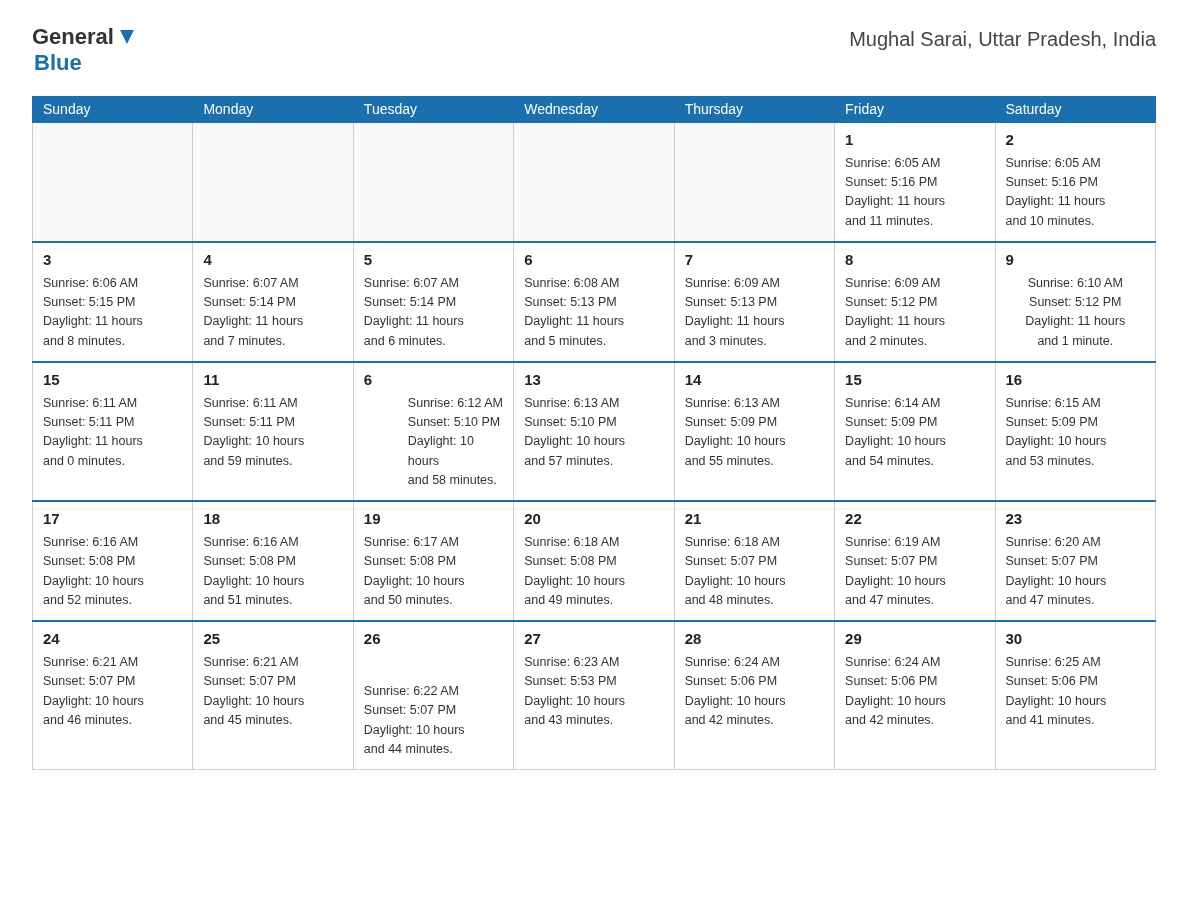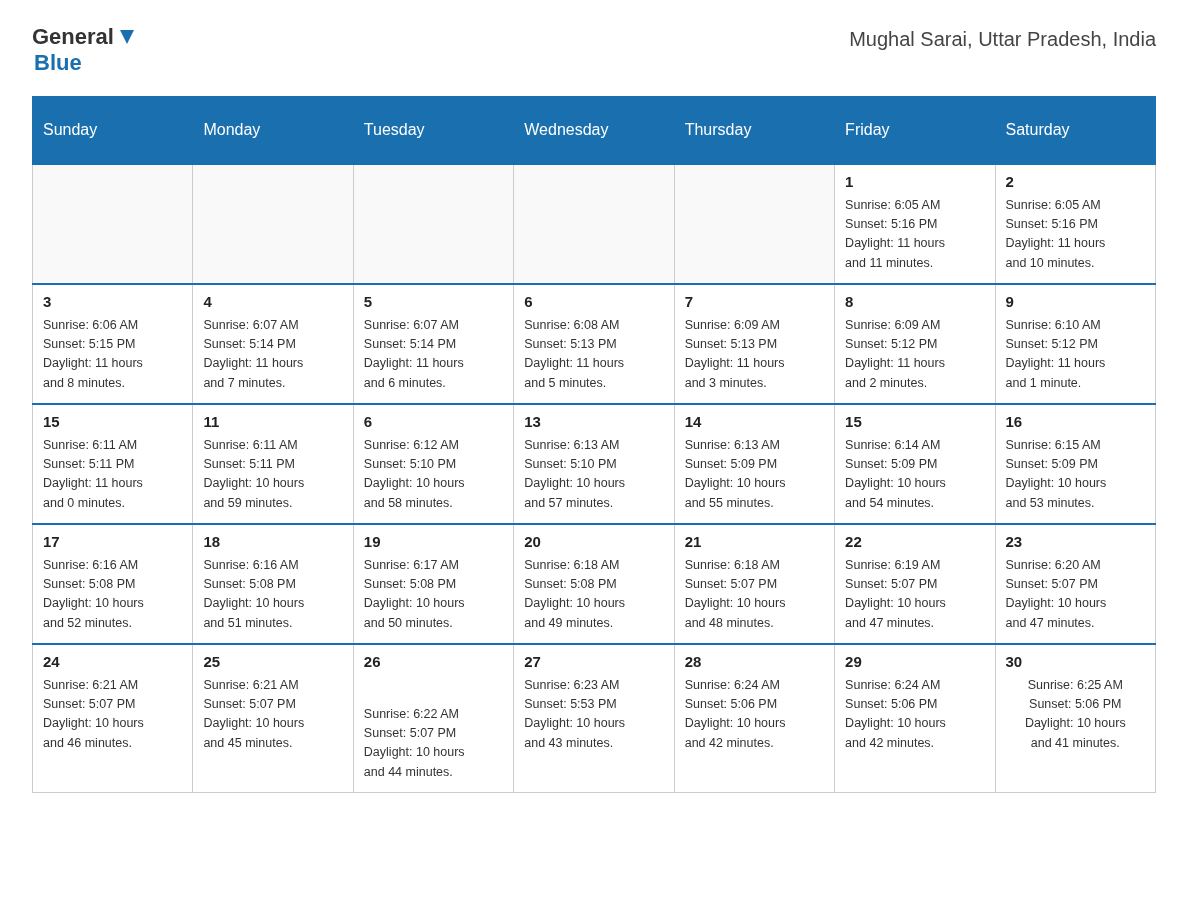--- a/index.html
+++ b/index.html
@@ -47,23 +47,23 @@
       margin-top: 4px;
     }
     .calendar {
       width: 100%;
       border-collapse: collapse;
       border: 1px solid #aaa;
     }
     .calendar th {
       background-color: #1a6faf;
       color: #fff;
-      padding: 24px 10px;
+      padding: 4px 10px;
       text-align: left;
-      font-size: 16px;
+      font-size: 14px;
       font-weight: normal;
       border: 1px solid #1a6faf;
     }
     .calendar td {
       vertical-align: top;
       padding: 6px 10px 10px 10px;
       border: 1px solid #ccc;
       width: 14.28%;
       min-height: 100px;
       font-size: 13px;
@@ -181,21 +181,21 @@
         </td>
         <td>
           <span class="day-number">8</span>
           <div class="day-info" style="white-space: pre-line;">Sunrise: 6:09 AM
 Sunset: 5:12 PM
 Daylight: 11 hours
 and 2 minutes.</div>
         </td>
         <td>
           <span class="day-number">9</span>
-          <div class="day-info" style="white-space: pre-line;">Sunrise: 6:10 AM
+          <div class="day-info" style="white-space: pre-line; text-align: center;">Sunrise: 6:10 AM
 Sunset: 5:12 PM
 Daylight: 11 hours
 and 1 minute.</div>
         </td>
       </tr>
       <tr class="week-row">
         <td>
           <span class="day-number">15</span>
           <div class="day-info" style="white-space: pre-line;">Sunrise: 6:11 AM
 Sunset: 5:11 PM
@@ -204,21 +204,21 @@
         </td>
         <td>
           <span class="day-number">11</span>
           <div class="day-info" style="white-space: pre-line;">Sunrise: 6:11 AM
 Sunset: 5:11 PM
 Daylight: 10 hours
 and 59 minutes.</div>
         </td>
         <td>
           <span class="day-number">6</span>
-          <div class="day-info" style="white-space: pre-line;">Sunrise: 6:12 AM
+          <div class="day-info" style="white-space: pre-line; margin-left: 44px;">Sunrise: 6:12 AM
 Sunset: 5:10 PM
 Daylight: 10 hours
 and 58 minutes.</div>
         </td>
         <td>
           <span class="day-number">13</span>
           <div class="day-info" style="white-space: pre-line;">Sunrise: 6:13 AM
 Sunset: 5:10 PM
 Daylight: 10 hours
 and 57 minutes.</div>
@@ -334,20 +334,20 @@
         </td>
         <td>
           <span class="day-number">29</span>
           <div class="day-info" style="white-space: pre-line;">Sunrise: 6:24 AM
 Sunset: 5:06 PM
 Daylight: 10 hours
 and 42 minutes.</div>
         </td>
         <td>
           <span class="day-number">30</span>
-          <div class="day-info" style="white-space: pre-line; text-align: center;">Sunrise: 6:25 AM
+          <div class="day-info" style="white-space: pre-line;">Sunrise: 6:25 AM
 Sunset: 5:06 PM
 Daylight: 10 hours
 and 41 minutes.</div>
         </td>
       </tr>
     </tbody>
 </table>
 
 </body></html>

